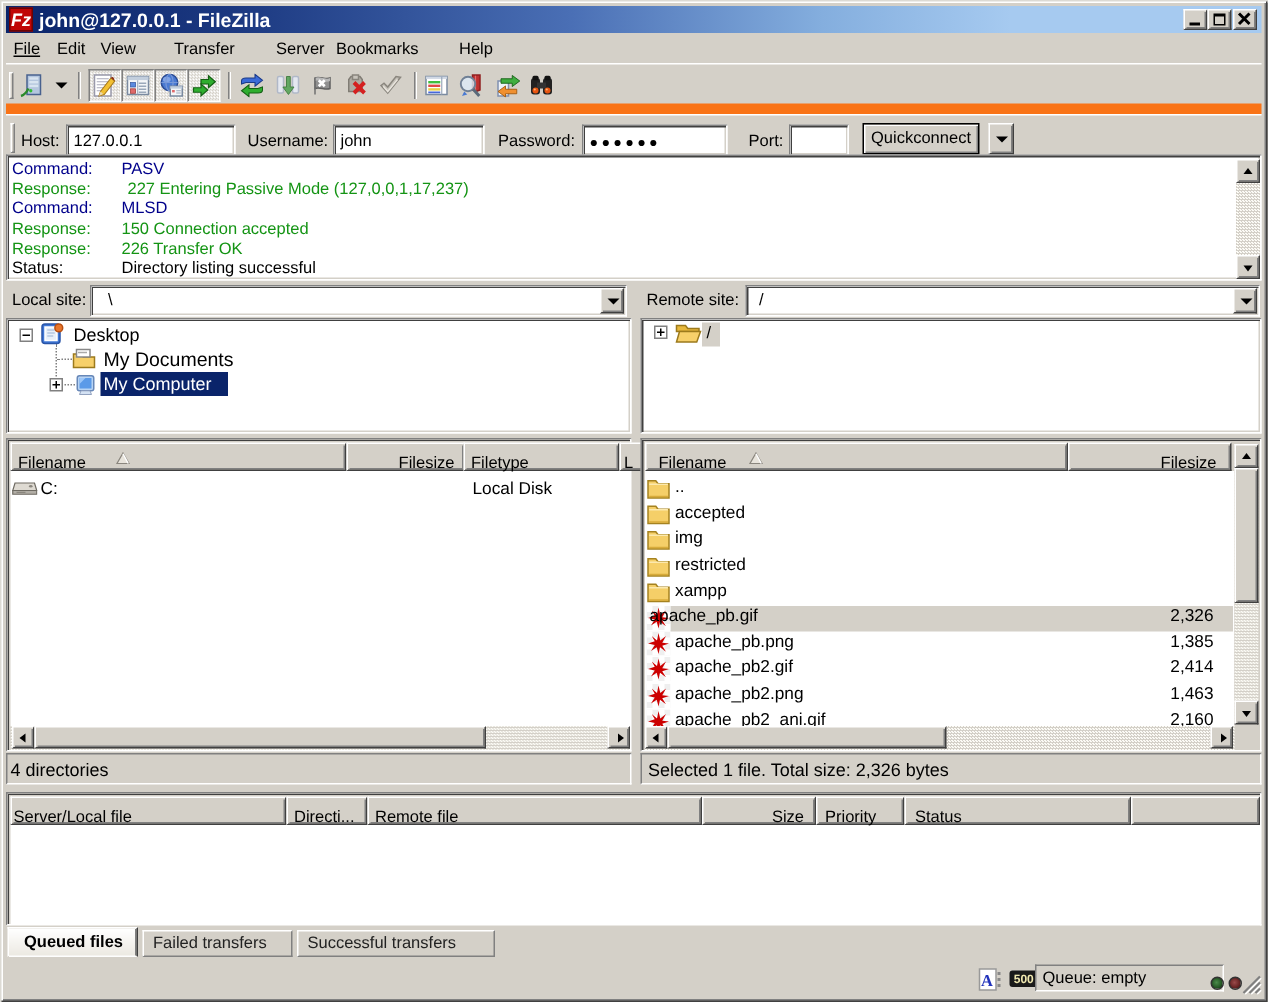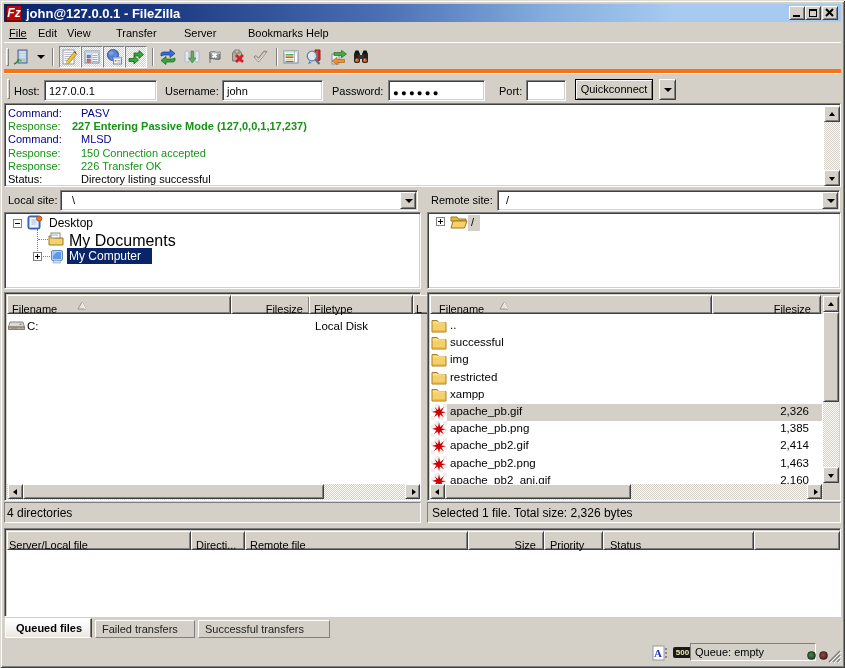--- a/index.html
+++ b/index.html
@@ -19,21 +19,21 @@
 .winbtn { top:2px; width:16px; height:14px; border:1px solid; border-color:#ffffff #404040 #404040 #ffffff; box-shadow: inset 1px 1px 0 #d4d0c8, inset -1px -1px 0 #808080; background:#d4d0c8; }
 
 #menubar { left:4px; top:23px; width:837px; height:19px; }
 #menubar span { position:absolute; top:4px; font-size:11px; }
 
 #toolbar { left:4px; top:42px; width:837px; height:27px; border-top:1px solid #ffffff; }
 .tbtn-pressed { top:3px; width:22px; height:22px; border:1px solid; border-color:#808080 #ffffff #ffffff #808080; background:#d4d0c8; background-image: conic-gradient(#fff 0 25%, #d4d0c8 0 50%, #fff 0 75%, #d4d0c8 0); background-size:2px 2px; }
 .tsep { top:5px; height:18px; border-left:1px solid #808080; border-right:1px solid #ffffff; width:2px; }
 .ticon { top:6px; width:16px; height:16px; }
 
-#quickbar { left:4px; top:69px; width:837px; height:31px; border-top:4px solid #f97316; box-shadow: inset 0 1px 0 #ffffff; }
+#quickbar { left:4px; top:69px; width:837px; height:31px; border-top:7px solid #f97316; box-shadow: inset 0 1px 0 #ffffff; }
 #quickbar .lbl { position:absolute; top:12px; font-size:11px; }
 .input { position:absolute; top:7px; height:21px; border:1px solid; border-color:#808080 #ffffff #ffffff #808080; box-shadow: inset 1px 1px 0 #404040, inset -1px -1px 0 #d4d0c8; background:#fff; font-size:11px; padding:4px 0 0 4px; }
 
 #log { left:4px; top:103px; width:837px; height:84px; }
 #log .line { position:absolute; left:3px; font-size:11px; white-space:pre; }
 
 .sbtn { position:absolute; border:1px solid; border-color:#ffffff #404040 #404040 #ffffff; box-shadow: inset 1px 1px 0 #d4d0c8, inset -1px -1px 0 #808080; background:#d4d0c8; }
 .track { position:absolute; background:#d4d0c8; background-image: conic-gradient(#fcfbf6 0 25%, #d4d0c8 0 50%, #fcfbf6 0 75%, #d4d0c8 0); background-size:2px 2px; }
 .thumb { position:absolute; border:1px solid; border-color:#ffffff #404040 #404040 #ffffff; box-shadow: inset 1px 1px 0 #d4d0c8, inset -1px -1px 0 #808080; background:#d4d0c8; }
 .arr { position:absolute; width:0; height:0; }
@@ -70,21 +70,21 @@
         </svg>
     </div>
   </div>
 
   <div id="menubar" class="abs">
     <span style="left:5px;text-decoration:underline;">File</span>
     <span style="left:34px;">Edit</span>
     <span style="left:63px;">View</span>
     <span style="left:112px;">Transfer</span>
     <span style="left:180px;">Server</span>
-    <span style="left:244px;">Bookmarks</span>
+    <span style="left:220px;">Bookmarks</span>
     <span style="left:302px;">Help</span>
   </div>
 
   <div id="toolbar" class="abs">
     <div class="abs" style="left:2px;top:5px;height:18px;width:3px;border:1px solid;border-color:#ffffff #808080 #808080 #ffffff;"></div>
     <svg class="ticon abs" style="left:9px;" viewBox="0 0 16 16">
         <rect x="5" y="1" width="9" height="13" fill="#b4c6de" stroke="#48618e"></rect>
         <rect x="6.5" y="2.5" width="6" height="1.6" fill="#d8e4f0"></rect>
         <rect x="6.5" y="5" width="6" height="1.6" fill="#d8e4f0"></rect>
         <rect x="6.5" y="7.5" width="6" height="1.6" fill="#d8e4f0"></rect>
@@ -201,21 +201,21 @@
     <span class="lbl" style="left:495px;">Port:</span>
     <div class="input" style="left:522px;width:40px;"></div>
     <div class="abs" style="left:571px;top:6px;width:78px;height:21px;background:#d4d0c8;border:1px solid #000;box-shadow:inset 1px 1px 0 #ffffff, inset -1px -1px 0 #808080, inset 2px 2px 0 #d4d0c8;text-align:center;padding-top:3px;font-size:11px;">Quickconnect</div>
     <div class="raised abs" style="left:655px;top:6px;width:17px;height:21px;">
       <div class="arr" style="left:4px;top:8px;border-left:4px solid transparent;border-right:4px solid transparent;border-top:4px solid #000;"></div>
     </div>
   </div>
 
   <div id="log" class="abs sunken">
     <div class="line" style="top:3px;color:#00008b;">Command:<span style="position:absolute;left:73px;">PASV</span></div>
-    <div class="line" style="top:16px;color:#149414;">Response:<span style="position:absolute;left:64px;font-weight:bold;">227 Entering Passive Mode (127,0,0,1,17,237)</span></div>
+    <div class="line" style="top:16px;color:#149414;">Response:<span style="position:absolute;left:77px;">227 Entering Passive Mode (127,0,0,1,17,237)</span></div>
     <div class="line" style="top:29px;color:#00008b;">Command:<span style="position:absolute;left:73px;">MLSD</span></div>
     <div class="line" style="top:43px;color:#149414;">Response:<span style="position:absolute;left:73px;">150 Connection accepted</span></div>
     <div class="line" style="top:56px;color:#149414;">Response:<span style="position:absolute;left:73px;">226 Transfer OK</span></div>
     <div class="line" style="top:69px;color:#000;">Status:<span style="position:absolute;left:73px;">Directory listing successful</span></div>
     <div class="track abs" style="left:819px;top:2px;width:16px;height:80px;"></div>
     <div class="sbtn" style="left:819px;top:2px;width:16px;height:16px;">
         <div class="arr" style="left:4px;top:5px;border-left:3px solid transparent;border-right:3px solid transparent;border-bottom:4px solid #000;"></div>
       </div>
     <div class="sbtn" style="left:819px;top:66px;width:16px;height:16px;">
         <div class="arr" style="left:4px;top:6px;border-left:3px solid transparent;border-right:3px solid transparent;border-top:4px solid #000;"></div>
@@ -253,21 +253,21 @@
         <rect x="3" y="3" width="8" height="9" fill="#e8f0fa" stroke="#fff"></rect>
         <path d="M4.5 5 h5 M4.5 7 h5 M4.5 9 h4" stroke="#9ab2d4" stroke-width="0.8"></path>
         <circle cx="12.2" cy="3.6" r="2.6" fill="#e8762c" stroke="#b84e10"></circle>
       </svg>
     <span class="row" style="left:44px;top:3px;font-size:12px;">Desktop</span>
     <svg class="abs" style="left:43px;top:18px;" width="16" height="16" viewBox="0 0 16 16">
         <path d="M1 5 h5 l1.5 2 H15 v7 H1 z" fill="#f7d06a" stroke="#9c7a1c"></path>
         <rect x="3" y="2" width="9" height="5" fill="#fff" stroke="#888"></rect>
         <path d="M4 4 h6" stroke="#aaa"></path>
       </svg>
-    <span class="row" style="left:64px;top:19px;font-size:16px;">My Documents</span>
+    <span class="row" style="left:64px;top:19px;font-size:13px;">My Documents</span>
     <div class="abs" style="left:28px;top:39px;width:9px;height:9px;background:#fff;border:1px solid #808080;"></div>
     <div class="abs" style="left:30px;top:43px;width:5px;height:1px;background:#000;"></div>
     <div class="abs" style="left:32px;top:41px;width:1px;height:5px;background:#000;"></div>
     <svg class="abs" style="left:44px;top:36px;" width="16" height="16" viewBox="0 0 16 16">
         <rect x="2.5" y="1.5" width="11" height="10" rx="1.5" fill="#b8d4f4" stroke="#6888b8"></rect>
         <path d="M4 3 h8 v7 h-8 z" fill="#5b9ae8"></path>
         <path d="M4 3 l4 0 -4 4 z" fill="#9cc6f8"></path>
         <path d="M5 11.5 h6 l1 2.5 h-8 z" fill="#d4e2f4" stroke="#8898b8" stroke-width="0.6"></path>
       </svg>
     <div class="abs" style="left:62px;top:35px;width:85px;height:16px;background:#0a246a;"></div>
@@ -332,21 +332,21 @@
             <path d="M1 2.5 h5.2 l1.5 2 H15 v9.5 H1 z" fill="#f5cf68" stroke="#a5821f"></path>
             <path d="M1.8 4.8 h12.5" stroke="#fce9ae" fill="none"></path>
             <path d="M1.8 13 h12.5" stroke="#d8ab3a" fill="none"></path>
           </svg></div>
         <span class="row" style="left:20px;top:2px;font-size:11.5px;">..</span>
         <div class="abs" style="left:1px;top:18px;width:16px;height:16px;"><svg width="16" height="16" viewBox="0 0 16 16">
             <path d="M1 2.5 h5.2 l1.5 2 H15 v9.5 H1 z" fill="#f5cf68" stroke="#a5821f"></path>
             <path d="M1.8 4.8 h12.5" stroke="#fce9ae" fill="none"></path>
             <path d="M1.8 13 h12.5" stroke="#d8ab3a" fill="none"></path>
           </svg></div>
-        <span class="row" style="left:20px;top:19px;font-size:11.5px;">successful</span>
+        <span class="row" style="left:20px;top:19px;font-size:11.5px;">accepted</span>
         <div class="abs" style="left:1px;top:35px;width:16px;height:16px;"><svg width="16" height="16" viewBox="0 0 16 16">
             <path d="M1 2.5 h5.2 l1.5 2 H15 v9.5 H1 z" fill="#f5cf68" stroke="#a5821f"></path>
             <path d="M1.8 4.8 h12.5" stroke="#fce9ae" fill="none"></path>
             <path d="M1.8 13 h12.5" stroke="#d8ab3a" fill="none"></path>
           </svg></div>
         <span class="row" style="left:20px;top:36px;font-size:11.5px;">img</span>
         <div class="abs" style="left:1px;top:53px;width:16px;height:16px;"><svg width="16" height="16" viewBox="0 0 16 16">
             <path d="M1 2.5 h5.2 l1.5 2 H15 v9.5 H1 z" fill="#f5cf68" stroke="#a5821f"></path>
             <path d="M1.8 4.8 h12.5" stroke="#fce9ae" fill="none"></path>
             <path d="M1.8 13 h12.5" stroke="#d8ab3a" fill="none"></path>
@@ -364,21 +364,21 @@
             <rect x="0" y="0" width="4" height="4" fill="#fff"></rect>
             <rect x="8" y="0" width="4" height="4" fill="#fff"></rect>
             <rect x="4" y="4" width="4" height="4" fill="#fff"></rect>
             <rect x="12" y="4" width="4" height="4" fill="#fff"></rect>
             <rect x="0" y="8" width="4" height="4" fill="#fff"></rect>
             <rect x="8" y="8" width="4" height="4" fill="#fff"></rect>
             <rect x="4" y="12" width="4" height="4" fill="#fff"></rect>
             <rect x="12" y="12" width="4" height="4" fill="#fff"></rect>
             <path d="M8 1 L9.2 6 L13 3 L10.5 7.5 L15 8 L10.5 9.5 L13 13.5 L9 10.5 L8 15 L6.8 10.5 L3 13 L5.5 9 L1 8 L5.5 6.5 L3.5 3 L7 6 z" fill="#cc0000"></path>
           </svg></div>
-        <span class="row" style="left:20px;top:88px;font-size:11.5px;text-align:center;">apache_pb.gif</span>
+        <span class="row" style="left:3px;top:88px;font-size:11.5px;text-align:center;">apache_pb.gif</span>
         <span class="row" style="right:14px;top:88px;font-size:11.5px;">2,326</span>
         <div class="abs" style="left:1px;top:104px;width:16px;height:16px;"><svg width="16" height="16" viewBox="0 0 16 16">
             <rect width="16" height="16" fill="#efefef"></rect>
             <rect x="0" y="0" width="4" height="4" fill="#fff"></rect>
             <rect x="8" y="0" width="4" height="4" fill="#fff"></rect>
             <rect x="4" y="4" width="4" height="4" fill="#fff"></rect>
             <rect x="12" y="4" width="4" height="4" fill="#fff"></rect>
             <rect x="0" y="8" width="4" height="4" fill="#fff"></rect>
             <rect x="8" y="8" width="4" height="4" fill="#fff"></rect>
             <rect x="4" y="12" width="4" height="4" fill="#fff"></rect>

